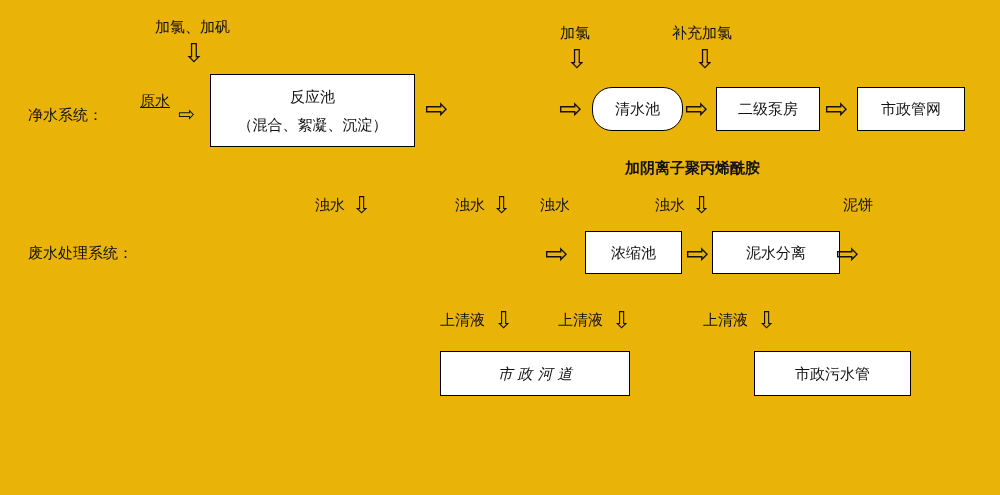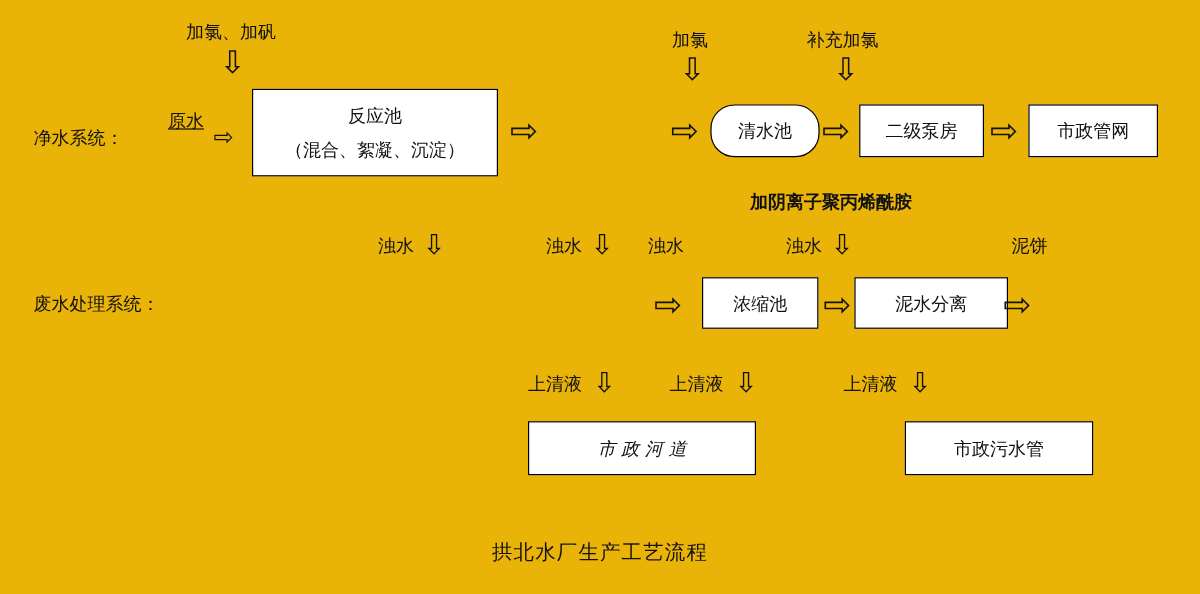--- a/index.html
+++ b/index.html
@@ -132,15 +132,14 @@
   <span class="lbl" style="left:558px; top:311px;">上清液</span>
   <span class="arrow arrow-d-sm" style="left:612px; top:309px;">⇩</span>
 
   <span class="lbl" style="left:703px; top:311px;">上清液</span>
   <span class="arrow arrow-d-sm" style="left:757px; top:309px;">⇩</span>
 
   <div class="box" style="left:440px; top:351px; width:190px; height:45px;font-style:italic;">市 政 河 道</div>
 
   <div class="box" style="left:708px; top:351px; width:157px; height:45px;margin-left:46px;">市政污水管</div>
 
-  <div class="title">拱北水厂生产工艺流程</div>
 
 </div>
 
 </body></html>

